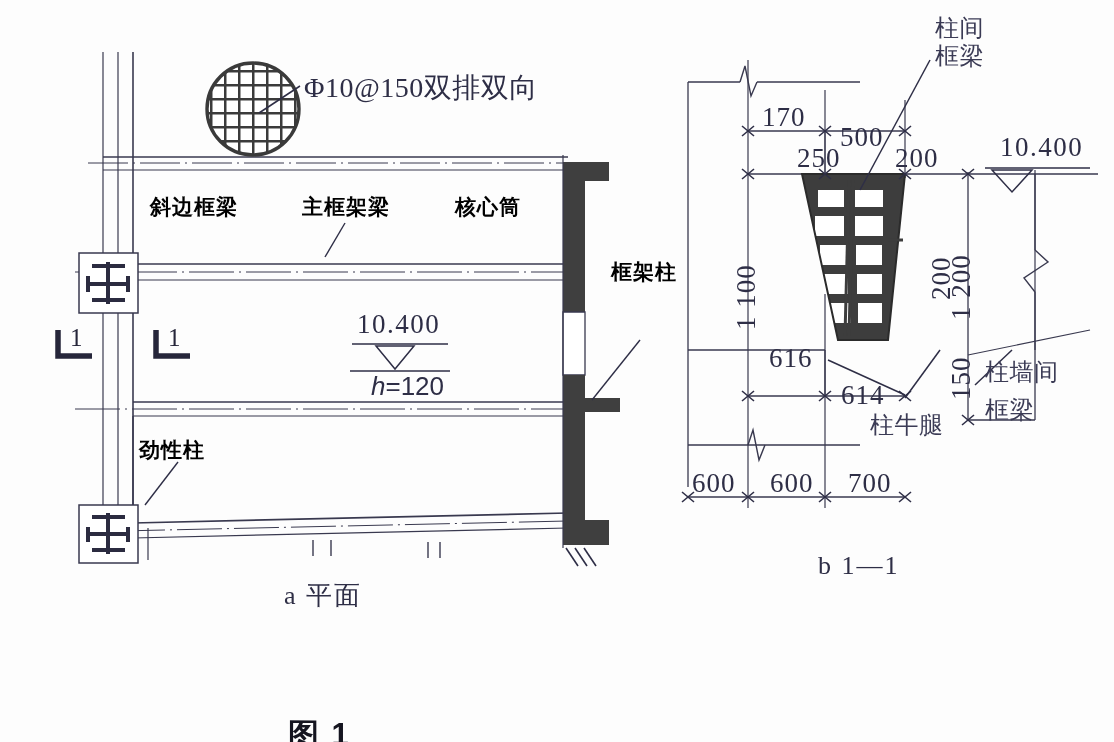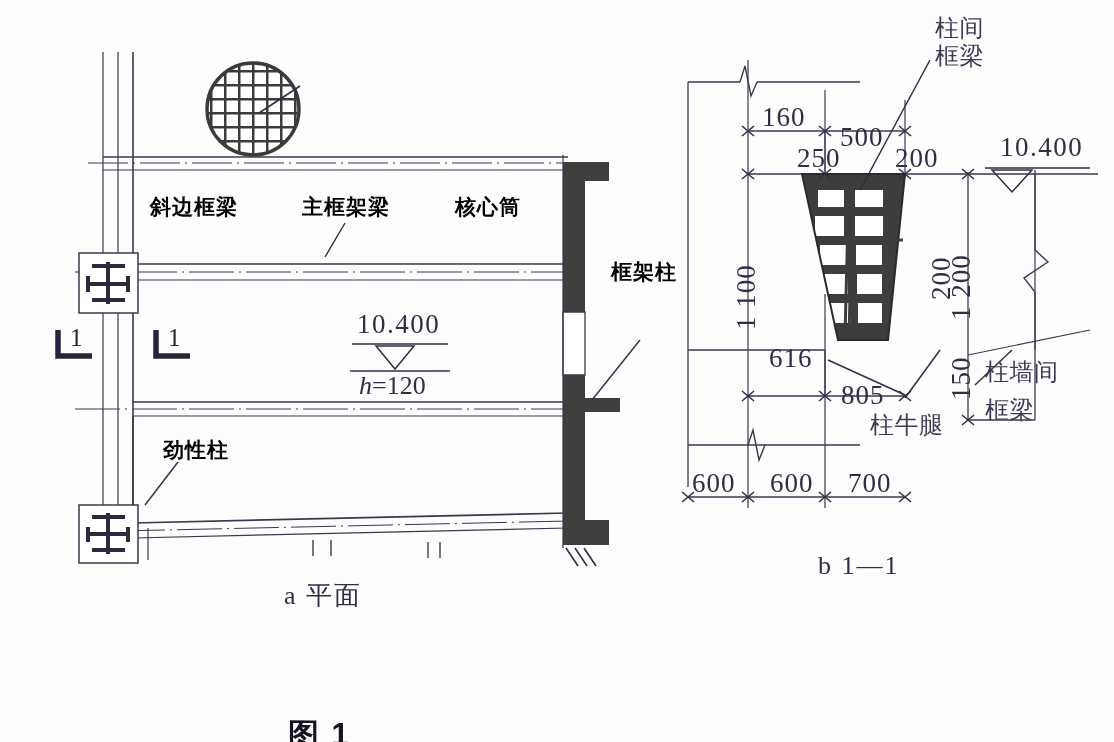--- a/index.html
+++ b/index.html
@@ -71,23 +71,24 @@
     color: #2e2e46;
     letter-spacing: 2px;
   }
   .elev-num {
     font-family: "Liberation Serif", serif;
     font-size: 27px;
     color: #2e2e46;
     letter-spacing: 1.5px;
   }
   .h-note {
-    font-family: Liberation Serif, serif;
+    font-family: Liberation Sans, sans-serif;
     font-size: 26px;
     color: #2e2e46;
+    margin-left: 12px;
   }
   .h-note i { font-style: italic; }
   .spec {
     font-family: "Liberation Serif", serif;
     font-size: 28px;
     color: #2e2e46;
     letter-spacing: 0.5px;
   }
 </style>
 </head>
@@ -298,54 +299,55 @@
     </g>
 
     <g stroke="#2e2e46" stroke-width="1.5" fill="none">
       <line x1="860" y1="190" x2="930" y2="60"></line>
       <line x1="828" y1="360" x2="905" y2="395"></line>
       <line x1="905" y1="398" x2="940" y2="350"></line>
       <line x1="975" y1="385" x2="1012" y2="350"></line>
     </g>
   </svg>
 
+  <div class="lbl spec" style="left:304px; top:74px;">Φ10@150双排双向</div>
 
   <div class="lbl cn" style="left:150px; top:197px;">斜边框梁</div>
   <div class="lbl cn" style="left:302px; top:197px;">主框架梁</div>
   <div class="lbl cn" style="left:455px; top:197px;">核心筒</div>
   <div class="lbl cn" style="left:611px; top:262px;">框架柱</div>
-  <div class="lbl cn" style="left:163px; top:440px;">劲性柱</div>
+  <div class="lbl cn" style="left:139px; top:440px;">劲性柱</div>
 
   <div class="lbl sec-num" style="left:70px; top:325px;">1</div>
   <div class="lbl sec-num" style="left:168px; top:325px;">1</div>
 
   <div class="lbl elev-num" style="left:357px; top:311px;">10.400</div>
   <div class="lbl h-note" style="left:359px; top:373px;"><i>h</i><span>=120</span></div>
 
   <div class="lbl cn-sm" style="left:935px; top:16px;">柱间</div>
   <div class="lbl cn-sm" style="left:935px; top:44px;">框梁</div>
 
   <div class="lbl cn-sm" style="left:870px; top:413px;">柱牛腿</div>
   <div class="lbl cn-sm" style="left:985px; top:360px;">柱墙间</div>
   <div class="lbl cn-sm" style="left:985px; top:398px;">框梁</div>
 
   <div class="lbl elev-num" style="left:1000px; top:134px;">10.400</div>
 
-  <div class="lbl num" style="left:762px; top:104px;">160</div>
+  <div class="lbl num" style="left:762px; top:104px;">170</div>
   <div class="lbl num" style="left:840px; top:104px;margin-top:20px;">500</div>
   <div class="lbl num" style="left:797px; top:145px;">250</div>
   <div class="lbl num" style="left:895px; top:145px;">200</div>
 
   <div class="lbl num vert" style="left:733px; top:330px;">1 100</div>
   <div class="lbl num vert" style="left:948px; top:320px;">1 200</div>
   <div class="lbl num vert" style="left:948px; top:400px;">150</div>
   <div class="lbl num vert" style="left:928px; top:300px;">200</div>
 
   <div class="lbl num" style="left:769px; top:345px;">616</div>
-  <div class="lbl num" style="left:841px; top:382px;">805</div>
+  <div class="lbl num" style="left:841px; top:382px;">614</div>
 
   <div class="lbl num" style="left:692px; top:470px;">600</div>
   <div class="lbl num" style="left:770px; top:470px;">600</div>
   <div class="lbl num" style="left:848px; top:470px;">700</div>
 
   <div class="lbl subcap" style="left:284px; top:583px;">a  平面</div>
   <div class="lbl subcap" style="left:818px; top:553px;">b  1—1</div>
 
   <div class="lbl caption" style="left:288px; top:675px;">图 1</div>
 

